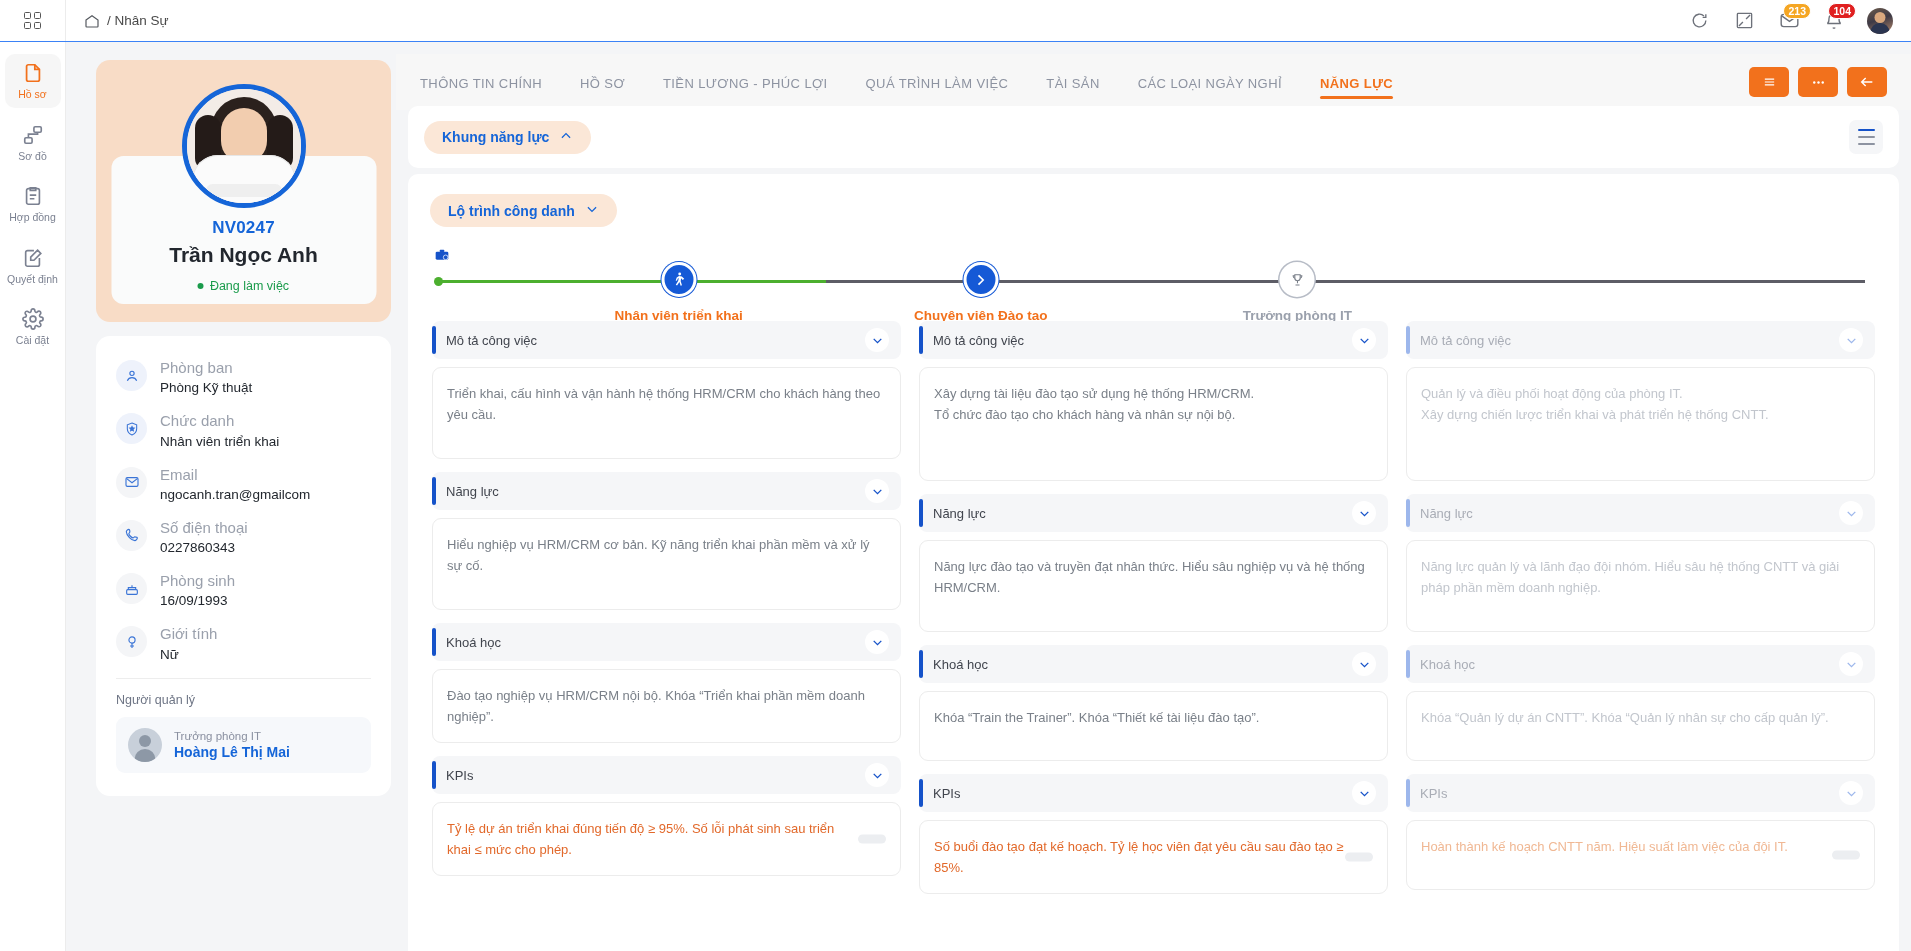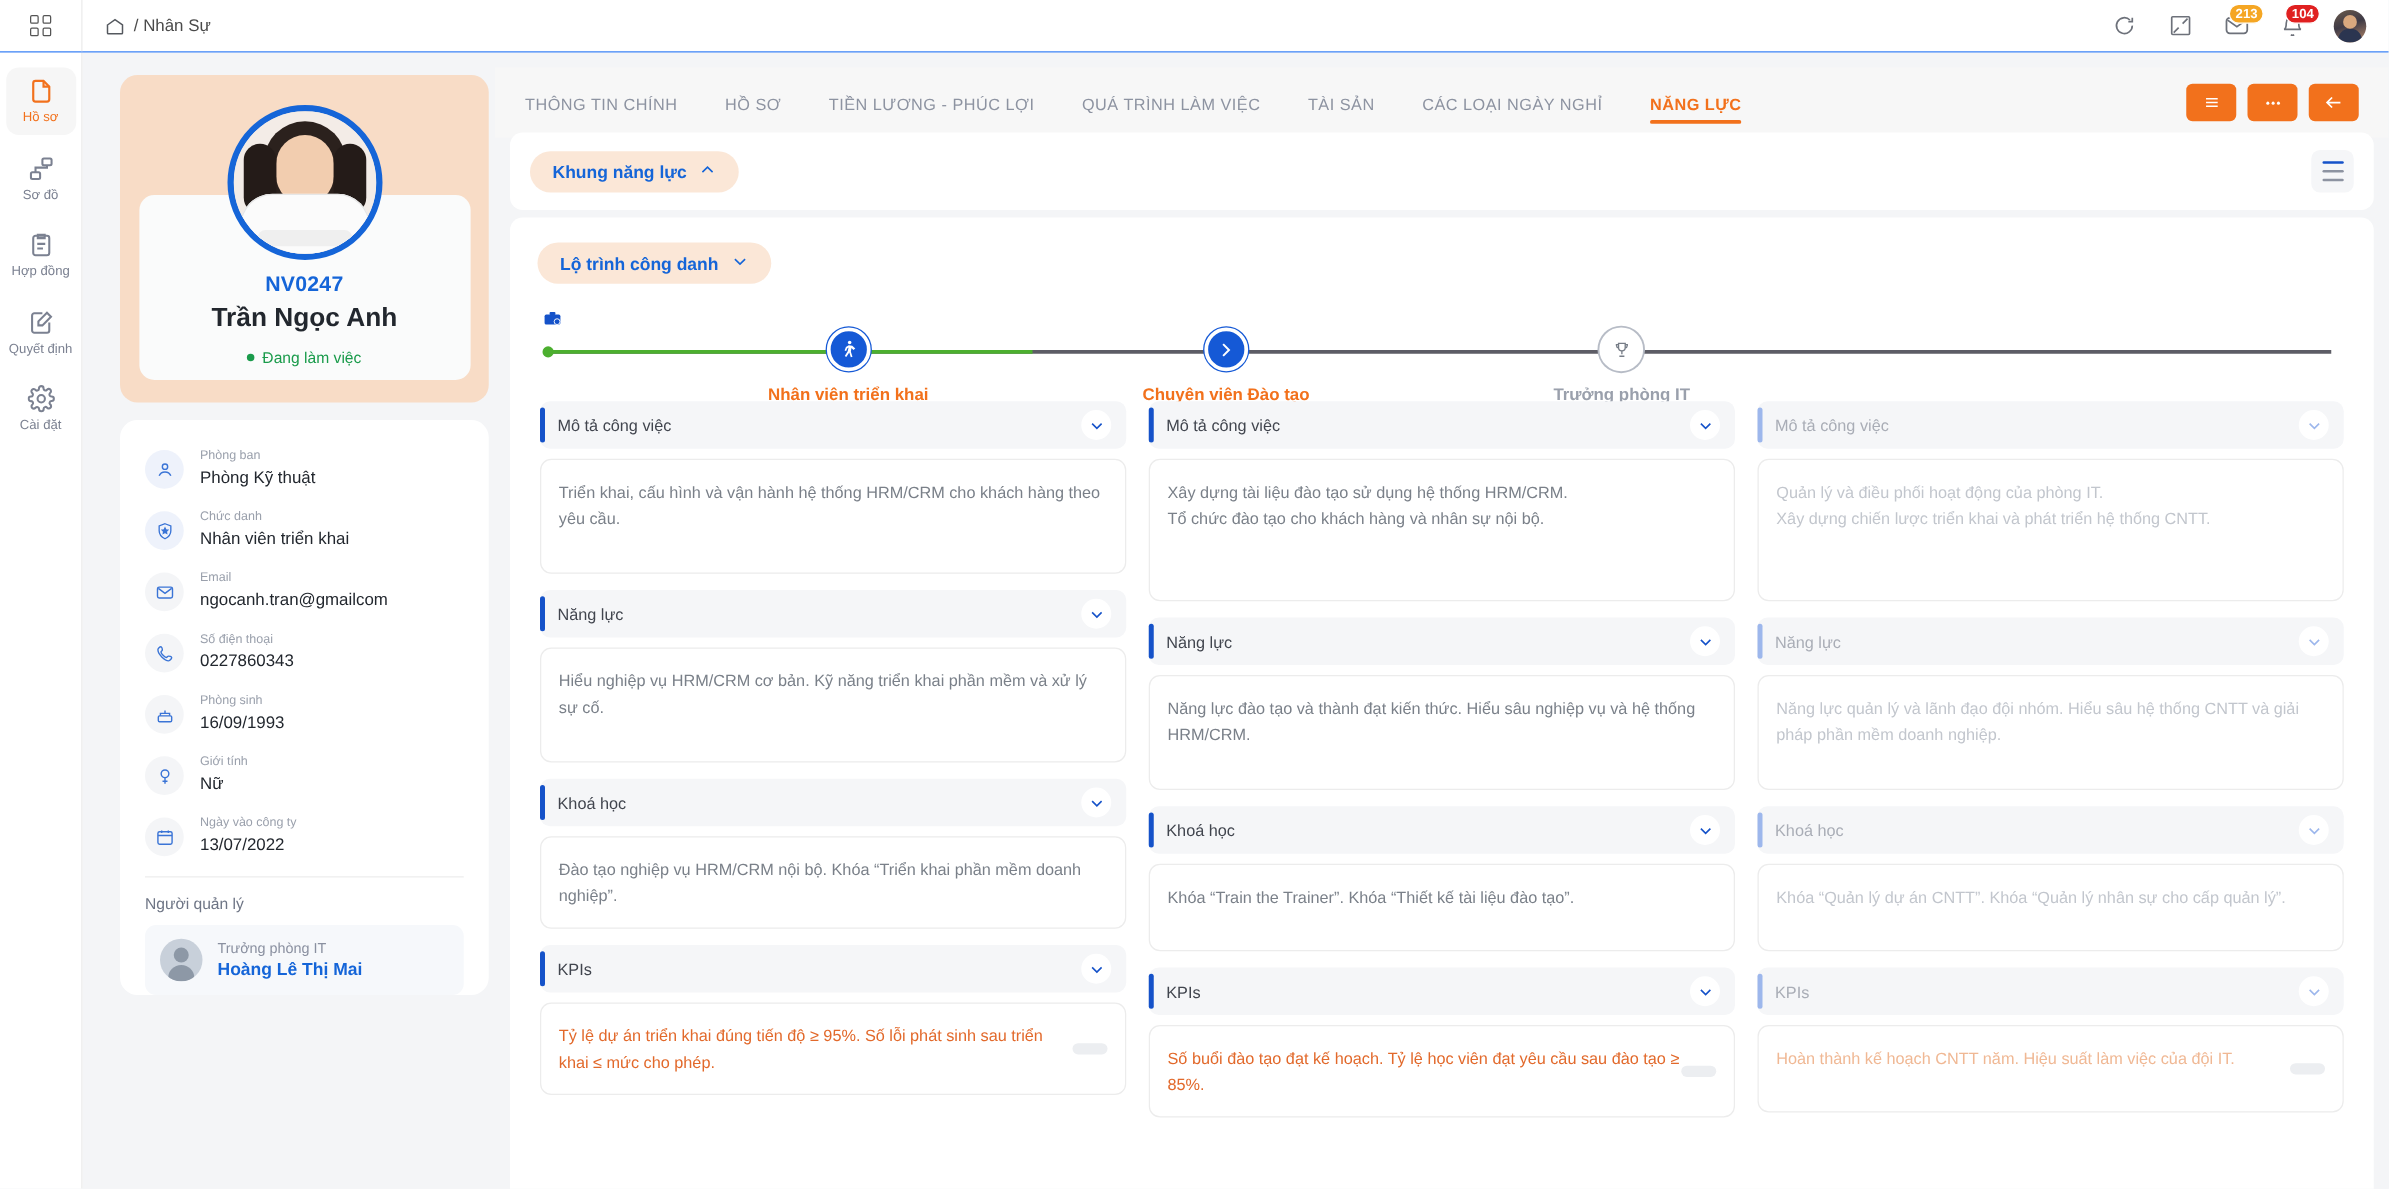--- a/index.html
+++ b/index.html
@@ -103,21 +103,21 @@
   .info-card {
     position: absolute; left: 30px; top: 294px; width: 295px; height: 460px;
     background: #fff; border-radius: 14px; padding: 22px 20px 10px;
   }
   .inf-row { display: flex; align-items: flex-start; gap: 13px; margin-bottom: 16px; }
   .inf-ic {
     width: 31px; height: 31px; border-radius: 50%; background: #eef2fb;
     display: flex; align-items: center; justify-content: center; flex: 0 0 31px; margin-top: 2px;
   }
   .inf-ic.gray { background: #f4f5f7; }
-  .inf-lab { font-size: 10px; color: #9aa0ac; line-height: 1.35; }
+  .inf-lab { font-size: 15px; color: #9aa0ac; line-height: 1.35; }
   .inf-val { font-size: 13.5px; color: #22272e; margin-top: 2px; }
   .divider { height: 1px; background: #ededed; margin: 4px 0 14px; }
   .mgr-title { font-size: 12.5px; color: #6e7585; margin-bottom: 10px; }
   .mgr-box { background: #f6f8fb; border-radius: 9px; padding: 11px 12px; display: flex; align-items: center; gap: 12px; }
   .mgr-av { width: 34px; height: 34px; border-radius: 50%; background: #c8d0da; position: relative; overflow: hidden; flex: 0 0 34px; }
   .mgr-av::before { content:""; position:absolute; top:7px; left:50%; transform:translateX(-50%); width:12px; height:12px; border-radius:50%; background:#8d98a6; }
   .mgr-av::after { content:""; position:absolute; bottom:0; left:50%; transform:translateX(-50%); width:21px; height:13px; border-radius:11px 11px 0 0; background:#8d98a6; }
   .mgr-role { font-size: 11.5px; color: #8a90a0; }
   .mgr-name { font-size: 14px; font-weight: bold; color: #1565d8; margin-top: 2px; }
 
@@ -386,32 +386,20 @@
             <circle cx="12" cy="9" r="4.6"></circle>
             <path d="M12 13.6V21M9 18h6"></path>
           </svg>
       </span>
       <span>
         <div class="inf-lab">Giới tính</div>
         <div class="inf-val">Nữ</div>
       </span>
     </div>
 
-    <div class="inf-row">
-      <span class="inf-ic gray">
-        <svg width="16" height="16" viewBox="0 0 24 24" fill="none" stroke="#3a74d6" stroke-width="1.7">
-            <rect x="3.5" y="5" width="17" height="15" rx="2"></rect>
-            <path d="M3.5 9.5h17M8 3.5v3M16 3.5v3"></path>
-          </svg>
-      </span>
-      <span>
-        <div class="inf-lab">Ngày vào công ty</div>
-        <div class="inf-val">13/07/2022</div>
-      </span>
-    </div>
 
     <div class="divider"></div>
     <div class="mgr-title">Người quản lý</div>
     <div class="mgr-box">
       <span class="mgr-av"></span>
       <span>
         <div class="mgr-role">Trưởng phòng IT</div>
         <div class="mgr-name">Hoàng Lê Thị Mai</div>
       </span>
     </div>
@@ -578,21 +566,21 @@
 Tổ chức đào tạo cho khách hàng và nhân sự nội bộ.</div>
 
         <div class="sec-head">
           <span class="sec-title">Năng lực</span>
           <span class="chev-btn chev">
               <svg width="13" height="13" viewBox="0 0 24 24" fill="none" stroke="#1552c9" stroke-width="2.4">
                 <path d="M5 9l7 7 7-7"></path>
               </svg>
             </span>
         </div>
-        <div class="sec-body" style="min-height:92px">Năng lực đào tạo và thành đạt kiến thức. Hiểu sâu nghiệp vụ và hệ thống HRM/CRM.</div>
+        <div class="sec-body" style="min-height:92px">Năng lực đào tạo và truyền đạt nhân thức. Hiểu sâu nghiệp vụ và hệ thống HRM/CRM.</div>
 
         <div class="sec-head">
           <span class="sec-title">Khoá học</span>
           <span class="chev-btn chev">
               <svg width="13" height="13" viewBox="0 0 24 24" fill="none" stroke="#1552c9" stroke-width="2.4">
                 <path d="M5 9l7 7 7-7"></path>
               </svg>
             </span>
         </div>
         <div class="sec-body" style="min-height:70px">Khóa “Train the Trainer”. Khóa “Thiết kế tài liệu đào tạo”.</div>

